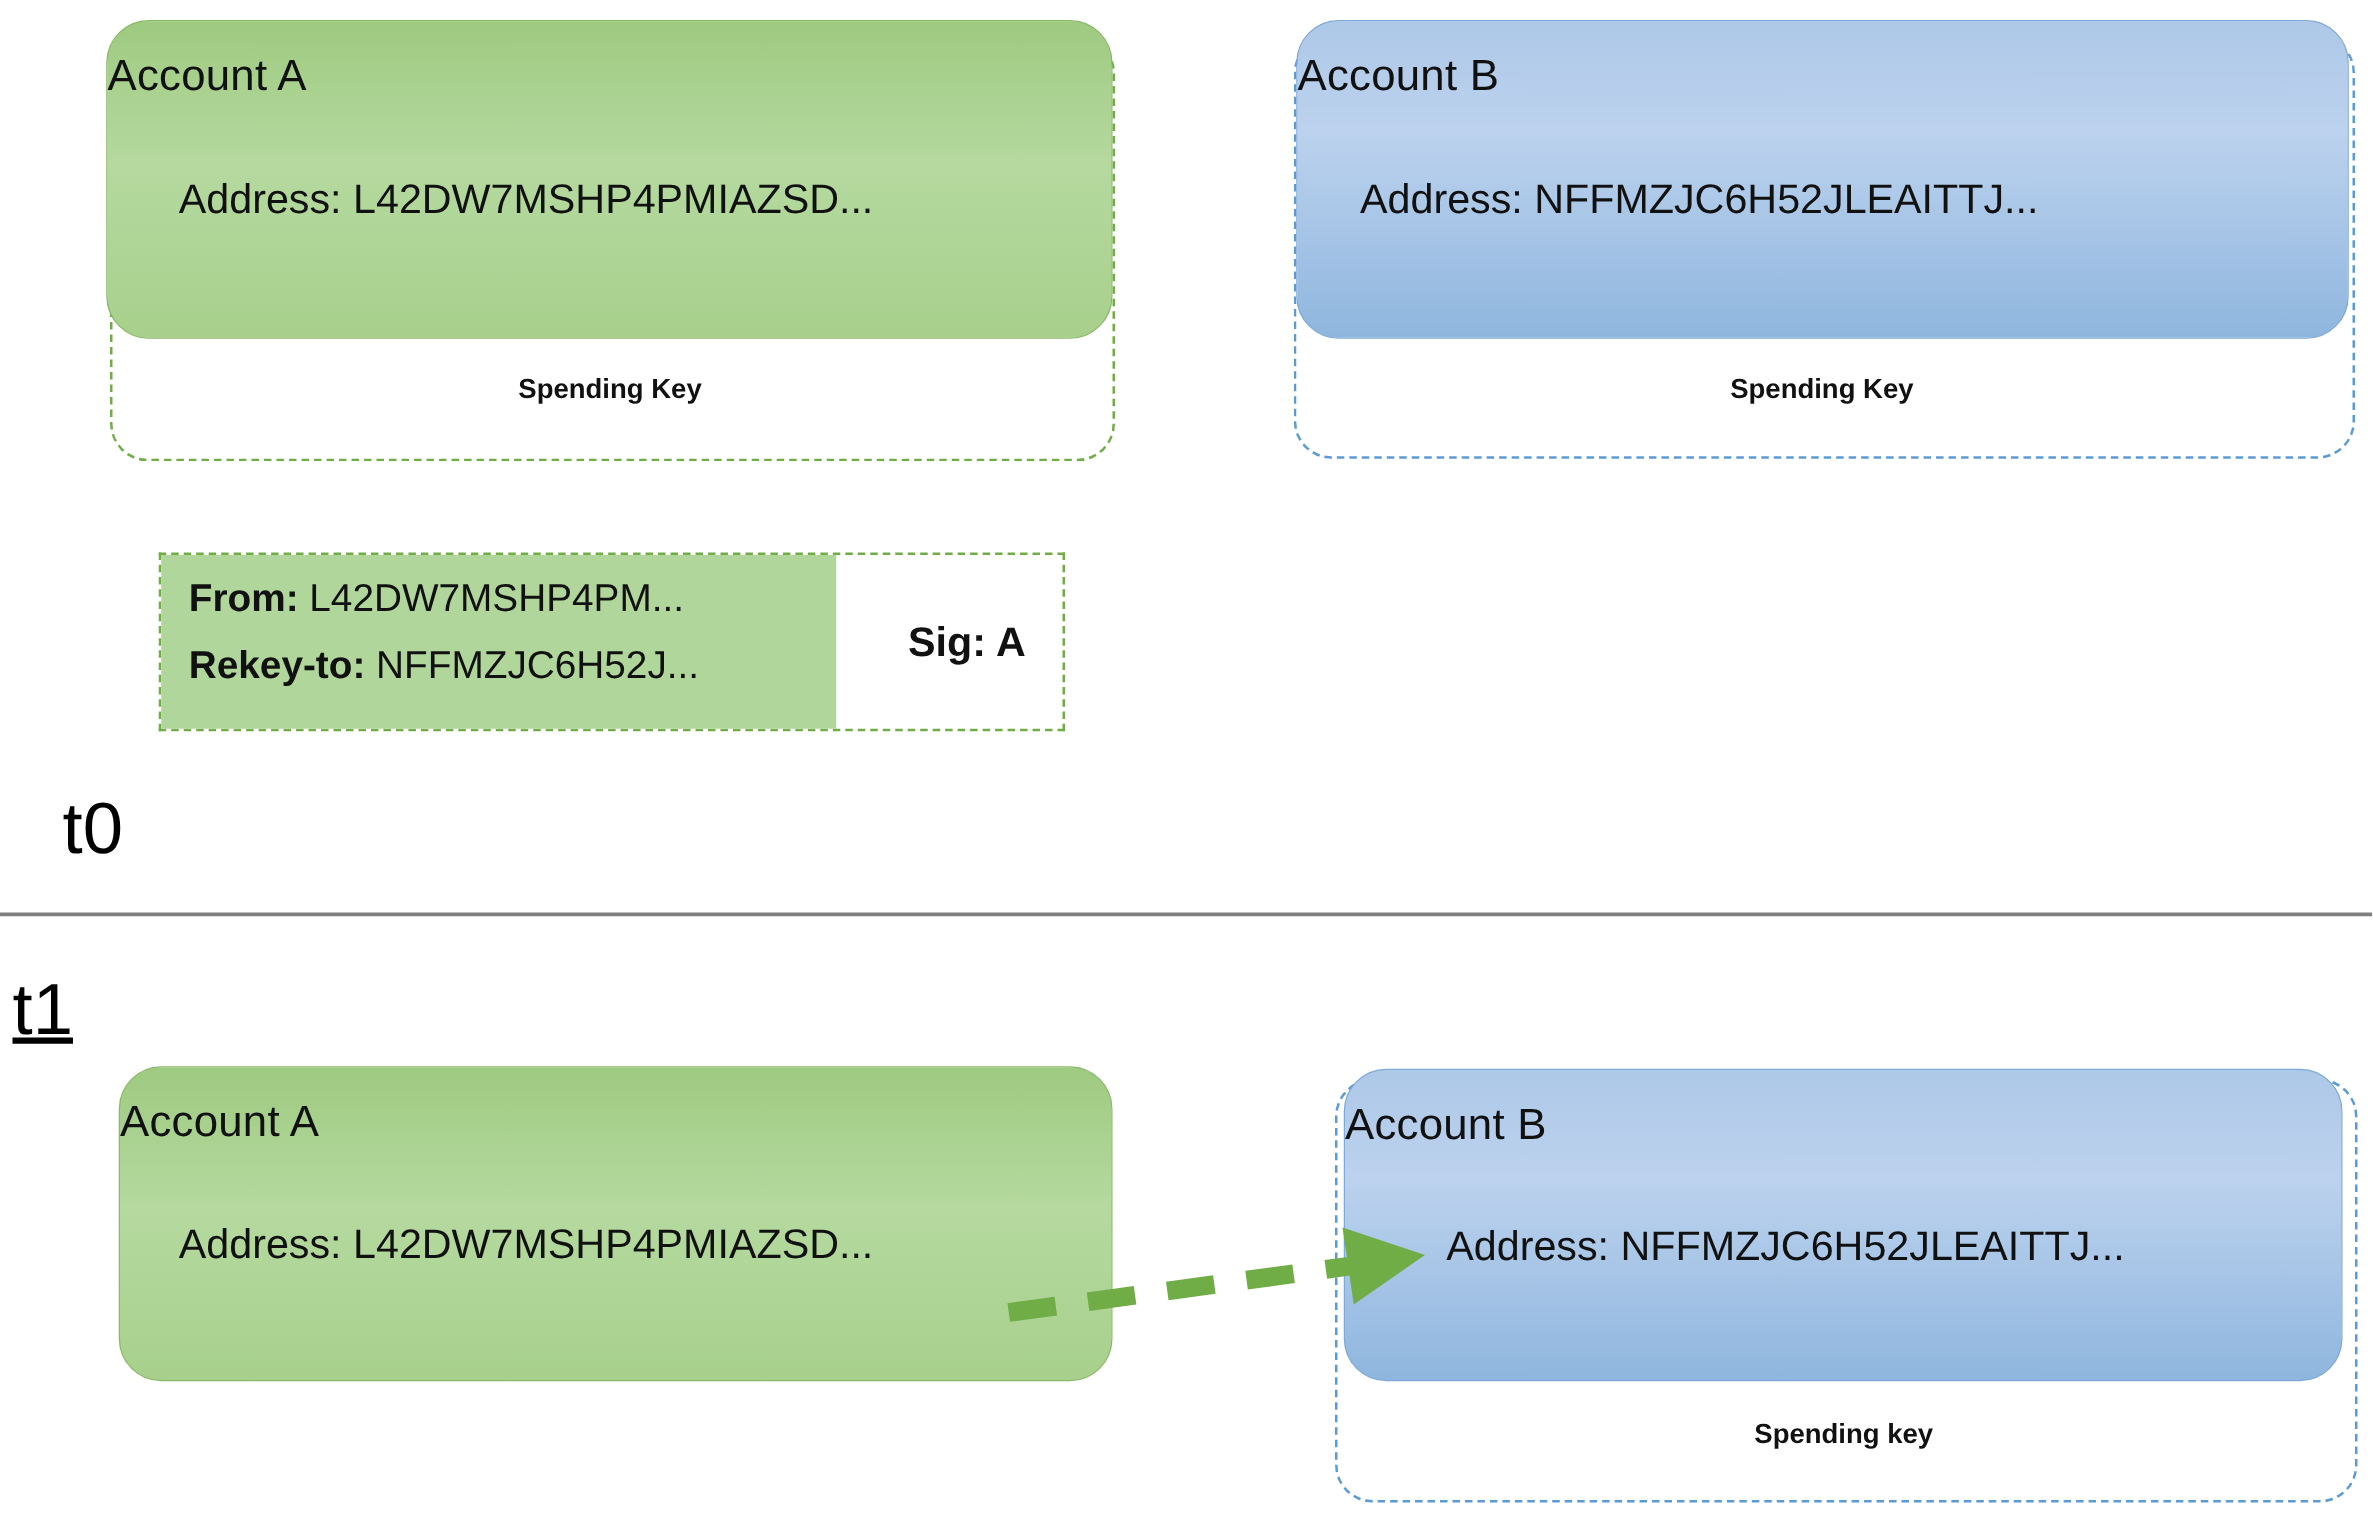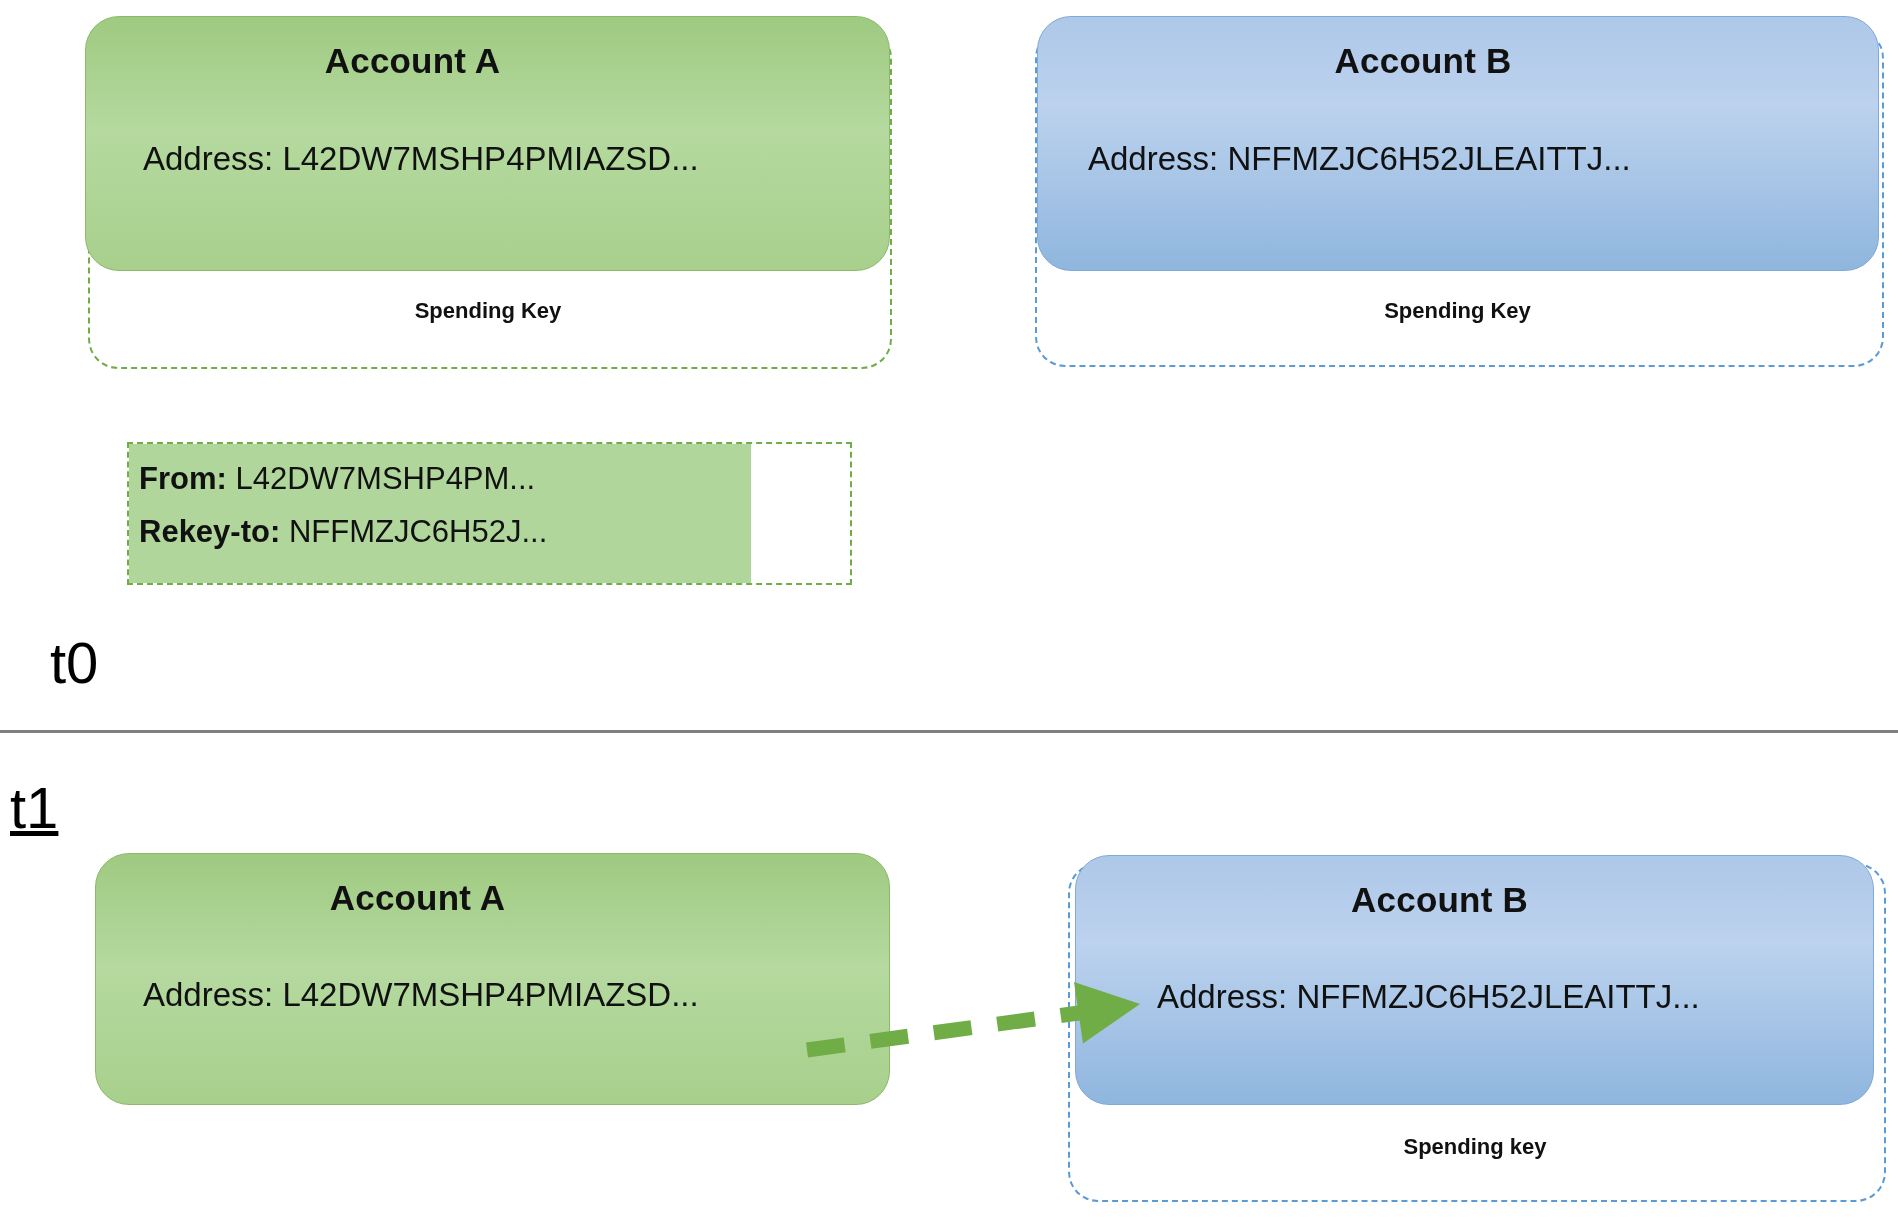--- a/index.html
+++ b/index.html
@@ -11,41 +11,41 @@
   .acct-box{position:absolute;border-radius:34px;}
   .acct-box.green{
     background:linear-gradient(180deg,#9fca81 0%,#b5d99f 45%,#a8d08c 100%);
     border:1px solid #8ab967;
   }
   .acct-box.blue{
     background:linear-gradient(180deg,#aec8e8 0%,#bcd2ee 35%,#8fb6de 100%);
     border:1px solid #7fa9d6;
   }
   .box-title{
-    position:absolute;left:0;right:0;top:24px;text-align:center;
-    font-size:35px;font-weight:700;letter-spacing:.2px;
+    position:absolute;left:0;right:0;top:24px;text-align:left;
+    font-size:35px;font-weight:400;letter-spacing:.2px;
   }
   .acct-box.green .box-title{padding-right:150px;}
   .acct-box.blue  .box-title{padding-right:70px;}
   .box-line{position:absolute;font-size:33px;white-space:nowrap;}
   
   .key-box{position:absolute;border-radius:30px;background:#ffffff;}
   .key-box.green{border:2.5px dashed #70ad47;}
   .key-box.blue{border:2.5px dashed #5b9bd5;}
   .key-label{
     position:absolute;text-align:center;font-size:22px;font-weight:700;white-space:nowrap;
   }
   
   .txn-box{
     position:absolute;left:127px;top:442px;width:725px;height:143px;
     border:2.5px dashed #70ad47;background:#ffffff;box-sizing:border-box;
   }
   .txn-green{
-    position:absolute;left:0;top:0;width:622px;height:100%;
-    background:#b1d69b;box-sizing:border-box;padding:17px 0 0 10px;
+    position:absolute;left:0;top:0;width:540px;height:100%;
+    background:#b1d69b;box-sizing:border-box;padding:17px 0 0 22px;
   }
   .txn-line{font-size:31px;height:53px;white-space:nowrap;}
   .txn-line b{font-weight:700;}
   .txn-sig{
     position:absolute;left:566px;top:0;width:157px;height:100%;
     display:flex;align-items:center;justify-content:center;
     font-size:33px;font-weight:700;
   }
   
   .time-label{position:absolute;left:10px;font-size:58px;line-height:1.15;color:#000;}
@@ -84,20 +84,21 @@
     <div class="txn-green">
       <div class="txn-line">
         <b>From:</b>
         <span>L42DW7MSHP4PM...</span>
       </div>
       <div class="txn-line">
         <b>Rekey-to:</b>
         <span>NFFMZJC6H52J...</span>
       </div>
     </div>
+    <div class="txn-sig">Sig: A</div>
   </div>
 
   <div class="time-label" style="top:630px;margin-left:40px;">t0</div>
 
   <div class="divider"></div>
 
   <div class="time-label" style="top:775px;text-decoration:underline;">t1</div>
 
   <div class="acct-box green" style="left:95px;top:853px;width:793px;height:250px;">
     <div class="box-title">Account A</div>

